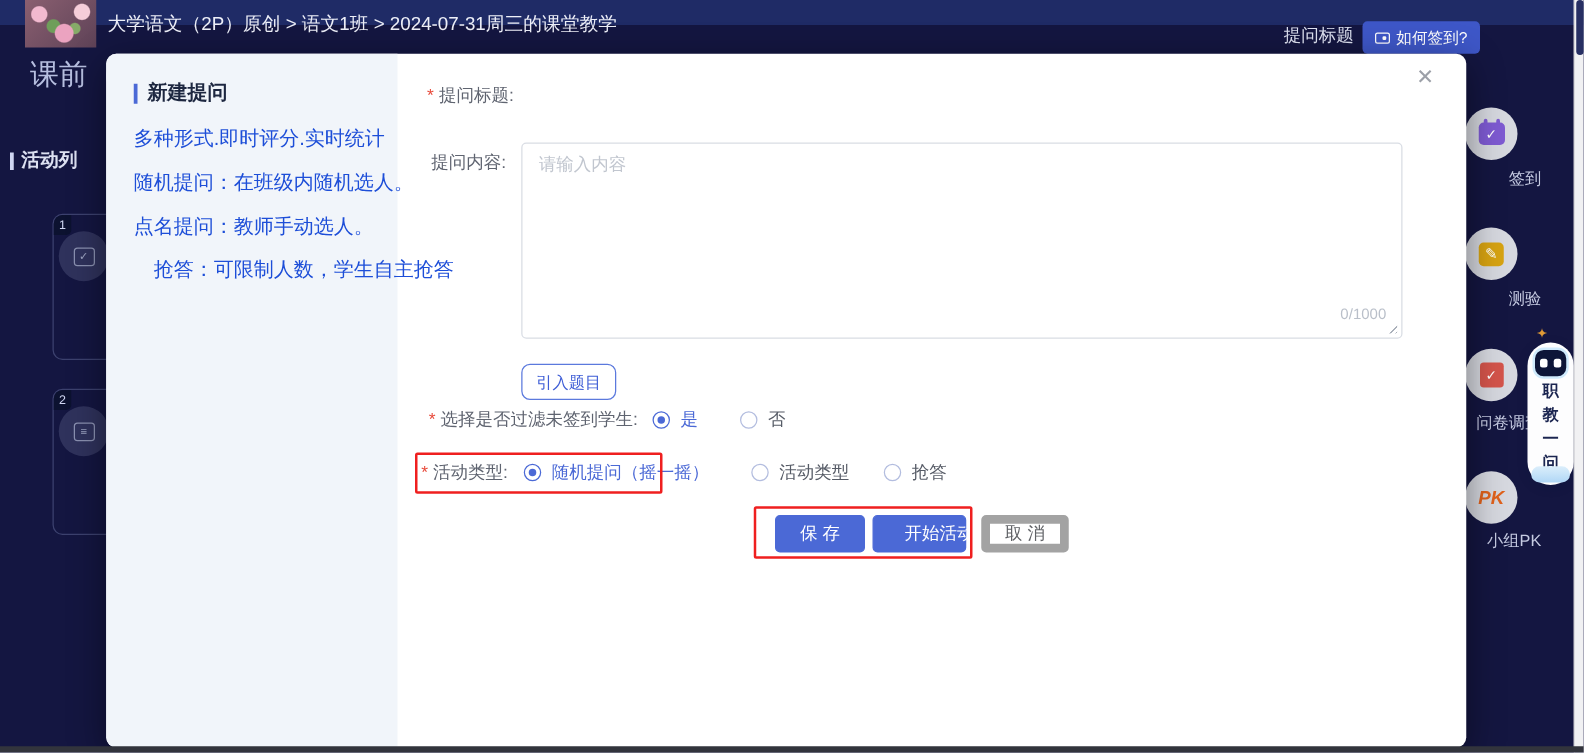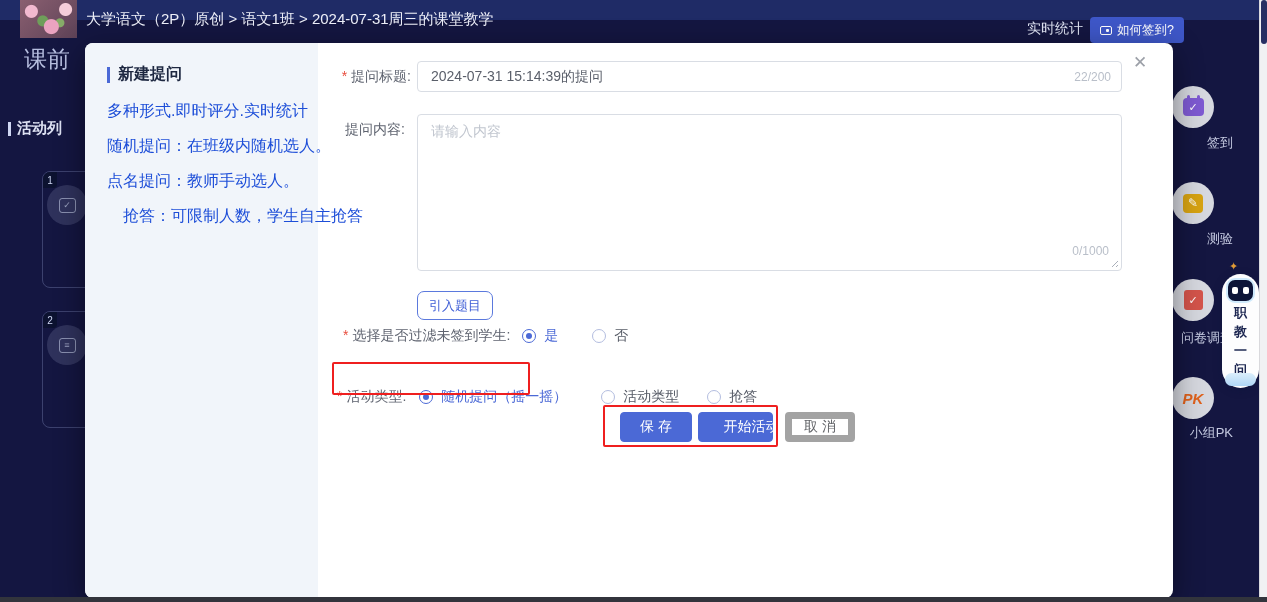--- a/index.html
+++ b/index.html
@@ -120,21 +120,21 @@
 
   .bottom-strip { position:absolute; left:0; top:597px; width:1267px; height:5px; background:#32343c; z-index:30; }
 </style>
 </head>
 <body>
 
 <div class="header">
   <div class="thumb"></div>
   <div class="crumb">大学语文（2P）原创 &gt; 语文1班 &gt; 2024-07-31周三的课堂教学</div>
 </div>
-<div class="add-activity">实时统计</div>
+<div class="add-activity">提问标题</div>
 <div class="howto-btn">
   <span class="cam-icon"></span>
   <span>如何签到?</span>
 </div>
 
 <div class="bg-title">课前（</div>
 <div class="bg-section">
   <span class="bar"></span>
   <span class="txt">活动列</span>
 </div>
@@ -196,43 +196,39 @@
     <div class="m-side-line" style="top:93px;">随机提问：在班级内随机选人。</div>
     <div class="m-side-line" style="top:128px;">点名提问：教师手动选人。</div>
     <div class="m-side-line" style="top:163px;margin-left:16px;">抢答：可限制人数，学生自主抢答</div>
   </div>
 
   <div class="m-close">✕</div>
 
   <div class="f-label" style="left:240px; top:25px; width:86px; text-align:right;">
     <span class="req">*</span><span>提问标题:</span>
   </div>
-  <div class="t-input">
-    <input type="text" value="2024-07-31 15:14:39的提问" style="">
-    <span class="t-counter">22/200</span>
-  </div>
 
   <div class="f-label" style="left:260px; top:78px;">提问内容:</div>
   <div class="t-area">
     <textarea placeholder="请输入内容" style=""></textarea>
     <span class="a-counter">0/1000</span>
     <div class="resize-grip"></div>
   </div>
 
   <div class="import-btn">引入题目</div>
 
   <div class="opt-row" style="left:248px; top:283px;">
     <span class="f-label" style="position:static;margin-left:10px;"><span class="req">*</span><span>选择是否过滤未签到学生:</span></span>
     <span class="radio sel" style="margin-left:12px;"></span>
     <span class="opt-label blue">是</span>
     <span class="radio" style="margin-left:34px;"></span>
     <span class="opt-label">否</span>
   </div>
 
-  <div class="opt-row" style="left:252px; top:344px;">
+  <div class="opt-row" style="left:252px; top:325px;">
     <span class="f-label" style="position:static;"><span class="req">*</span><span>活动类型:</span></span>
     <span class="radio sel" style="margin-left:13px;"></span>
     <span class="opt-label blue">随机提问（摇一摇）</span>
     <span class="radio" style="margin-left:34px;"></span>
     <span class="opt-label">活动类型</span>
     <span class="radio" style="margin-left:28px;"></span>
     <span class="opt-label">抢答</span>
   </div>
   <div class="redbox" style="left:247px; top:319px; width:198px; height:33px;"></div>
 

